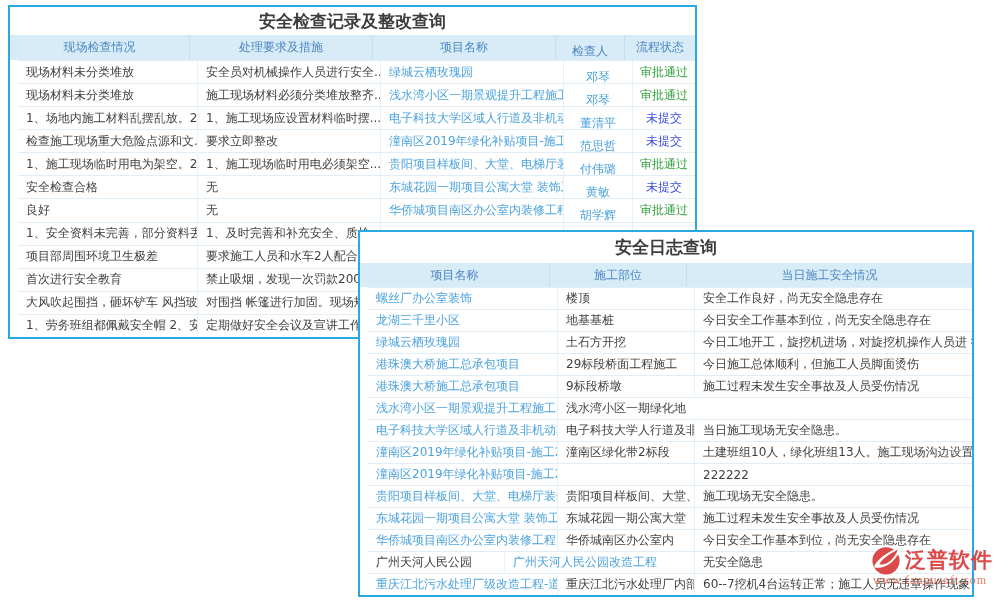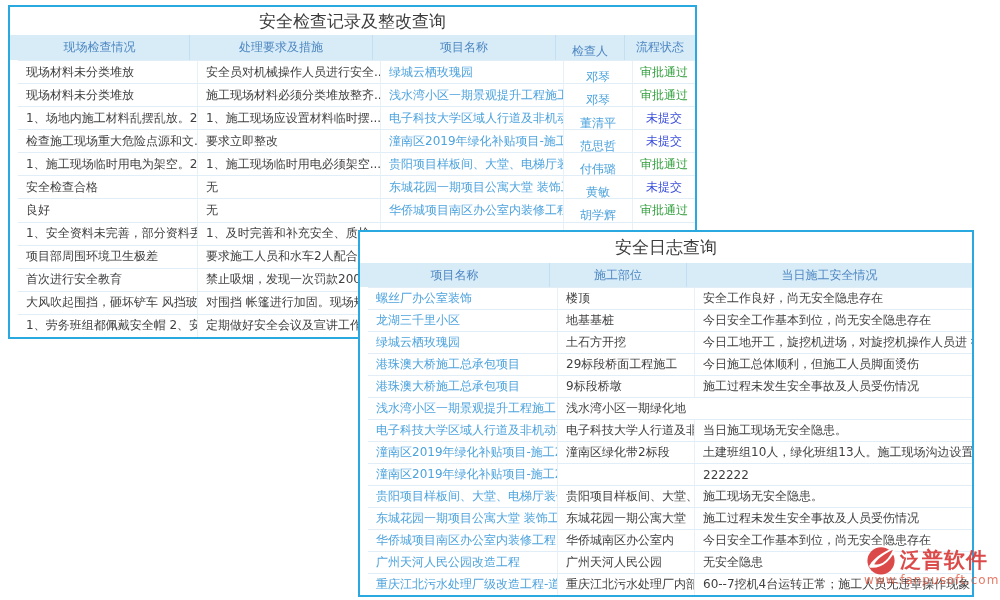--- a/index.html
+++ b/index.html
@@ -11,21 +11,21 @@
   }
   .window{
     position:absolute;background:#ffffff;
     border:2px solid #29a9e0;box-sizing:border-box;
     display:flex;flex-direction:column;
   }
   #window1{left:8px;top:5px;width:689px;height:334px;z-index:1;}
   #window2{left:358px;top:230px;width:616px;height:367px;z-index:2;}
   .win-title{
     flex:0 0 auto;display:flex;align-items:center;justify-content:center;
-    font-weight:normal;font-size:17px;color:#3c3c3c;background:#ffffff;
+    font-weight:bold;font-size:17px;color:#3c3c3c;background:#ffffff;
   }
   #window1 .win-title{height:28px;}
   #window2 .win-title{height:31px;}
   .tbl{flex:1 1 auto;display:flex;flex-direction:column;min-height:0;}
   .tbl-header{
     flex:0 0 auto;display:flex;
     background:#d8ecf8;color:#4e87c1;
   }
   #window1 .tbl-header{height:25px;}
   #window2 .tbl-header{height:24px;}
@@ -55,21 +55,21 @@
   #window1 .w1c5{flex:1 1 auto;justify-content:center;padding:0 2px;}
   
   #window2 .w2c1{flex:0 0 190px;}
   #window2 .w2c2{flex:0 0 137px;}
   #window2 .w2c3{flex:1 1 auto;}
   .link{color:#4da3dd;cursor:pointer;}
   .plain{color:#3f3f3f;}
   
   #logo{
     position:absolute;left:864px;top:543px;z-index:3;width:134px;
-    display:flex;flex-direction:column;align-items:flex-start;opacity:0.92;
+    display:flex;flex-direction:column;align-items:center;opacity:0.92;font-family:Liberation Serif, serif;
   }
   #logo .logo-row{display:flex;align-items:center;gap:2px;}
   #logo .logo-mark{width:34px;height:34px;flex:0 0 auto;}
   #logo .logo-text{
     font-size:21px;font-weight:bold;color:#d93a3a;letter-spacing:1px;white-space:nowrap;
   }
   #logo .logo-url{
     font-size:12px;color:#e0573f;margin-top:-4px;margin-right:2px;
     letter-spacing:1px;white-space:nowrap;opacity:0.85;
   }
@@ -428,25 +428,25 @@
             <span class="link">华侨城项目南区办公室内装修工程</span>
           </div>
           <div class="cell w2c2">
             <span class="plain">华侨城南区办公室内</span>
           </div>
           <div class="cell w2c3">
             <span class="plain">今日安全工作基本到位，尚无安全隐患存在</span>
           </div>
         </div>
         <div class="row">
+          <div class="cell w2c2">
+            <span class="plain">广州天河人民公园</span>
+          </div>
           <div class="cell w2c1">
             <span class="link">广州天河人民公园改造工程</span>
-          </div>
-          <div class="cell w2c2">
-            <span class="plain">广州天河人民公园</span>
           </div>
           <div class="cell w2c3">
             <span class="plain">无安全隐患</span>
           </div>
         </div>
         <div class="row">
           <div class="cell w2c1">
             <span class="link">重庆江北污水处理厂级改造工程-道路修复</span>
           </div>
           <div class="cell w2c2">

